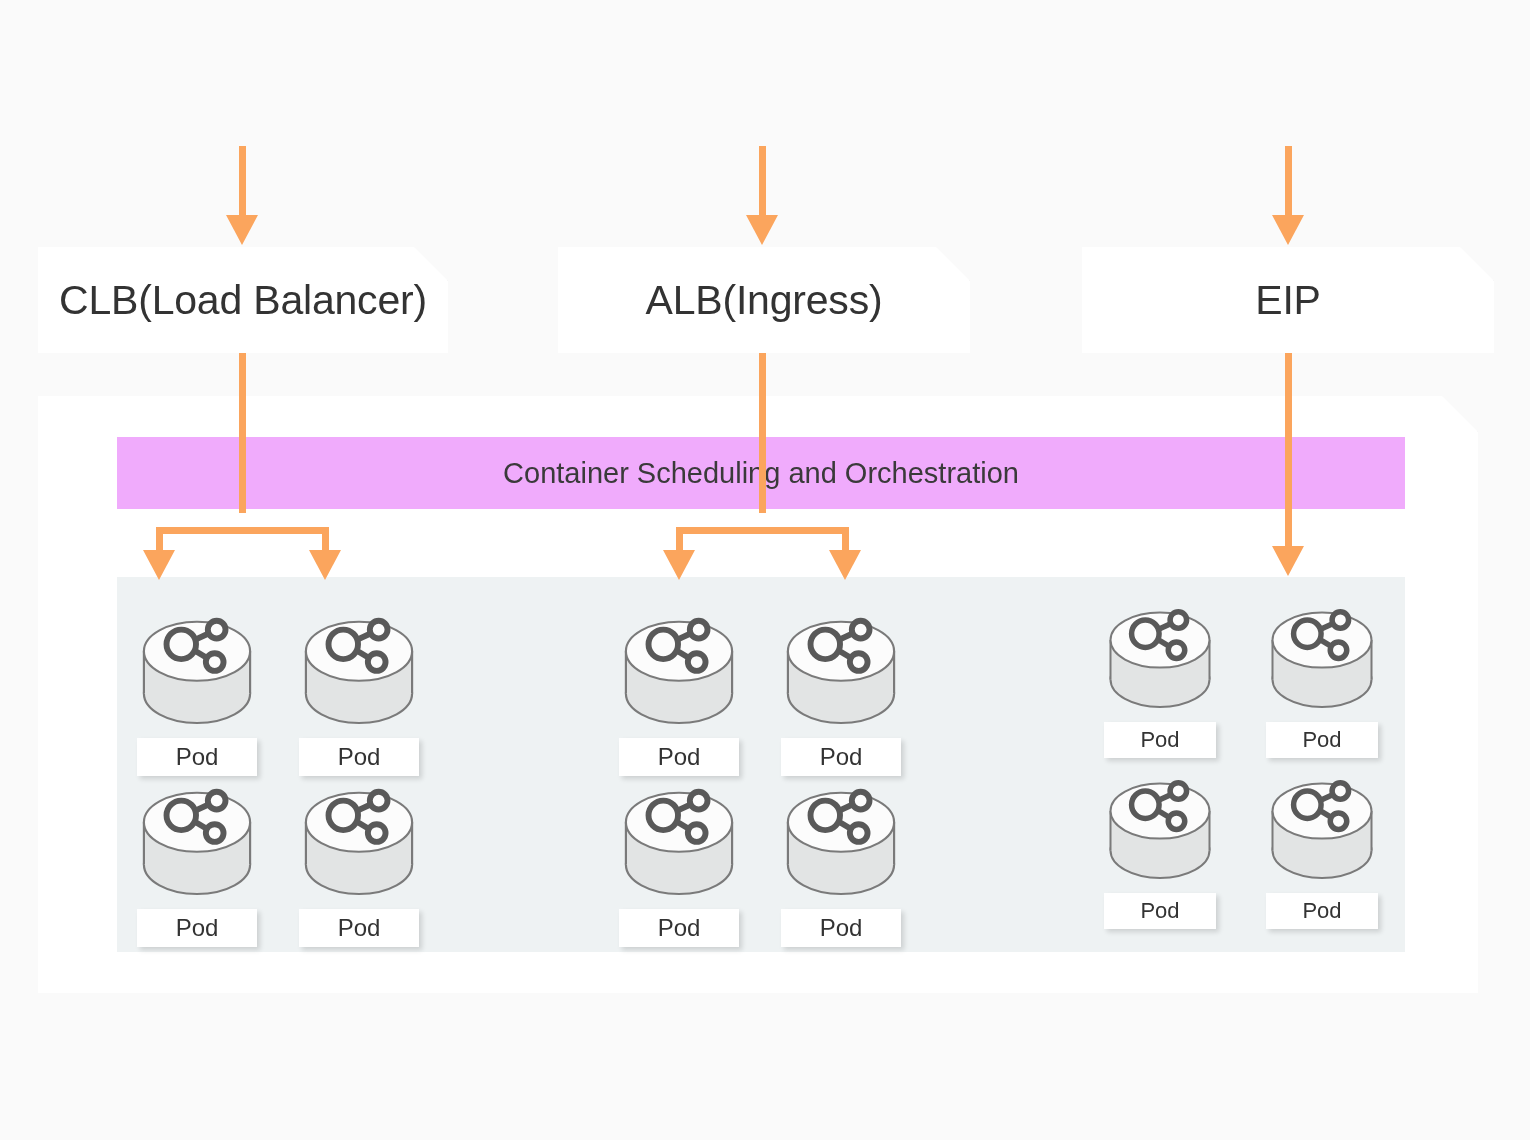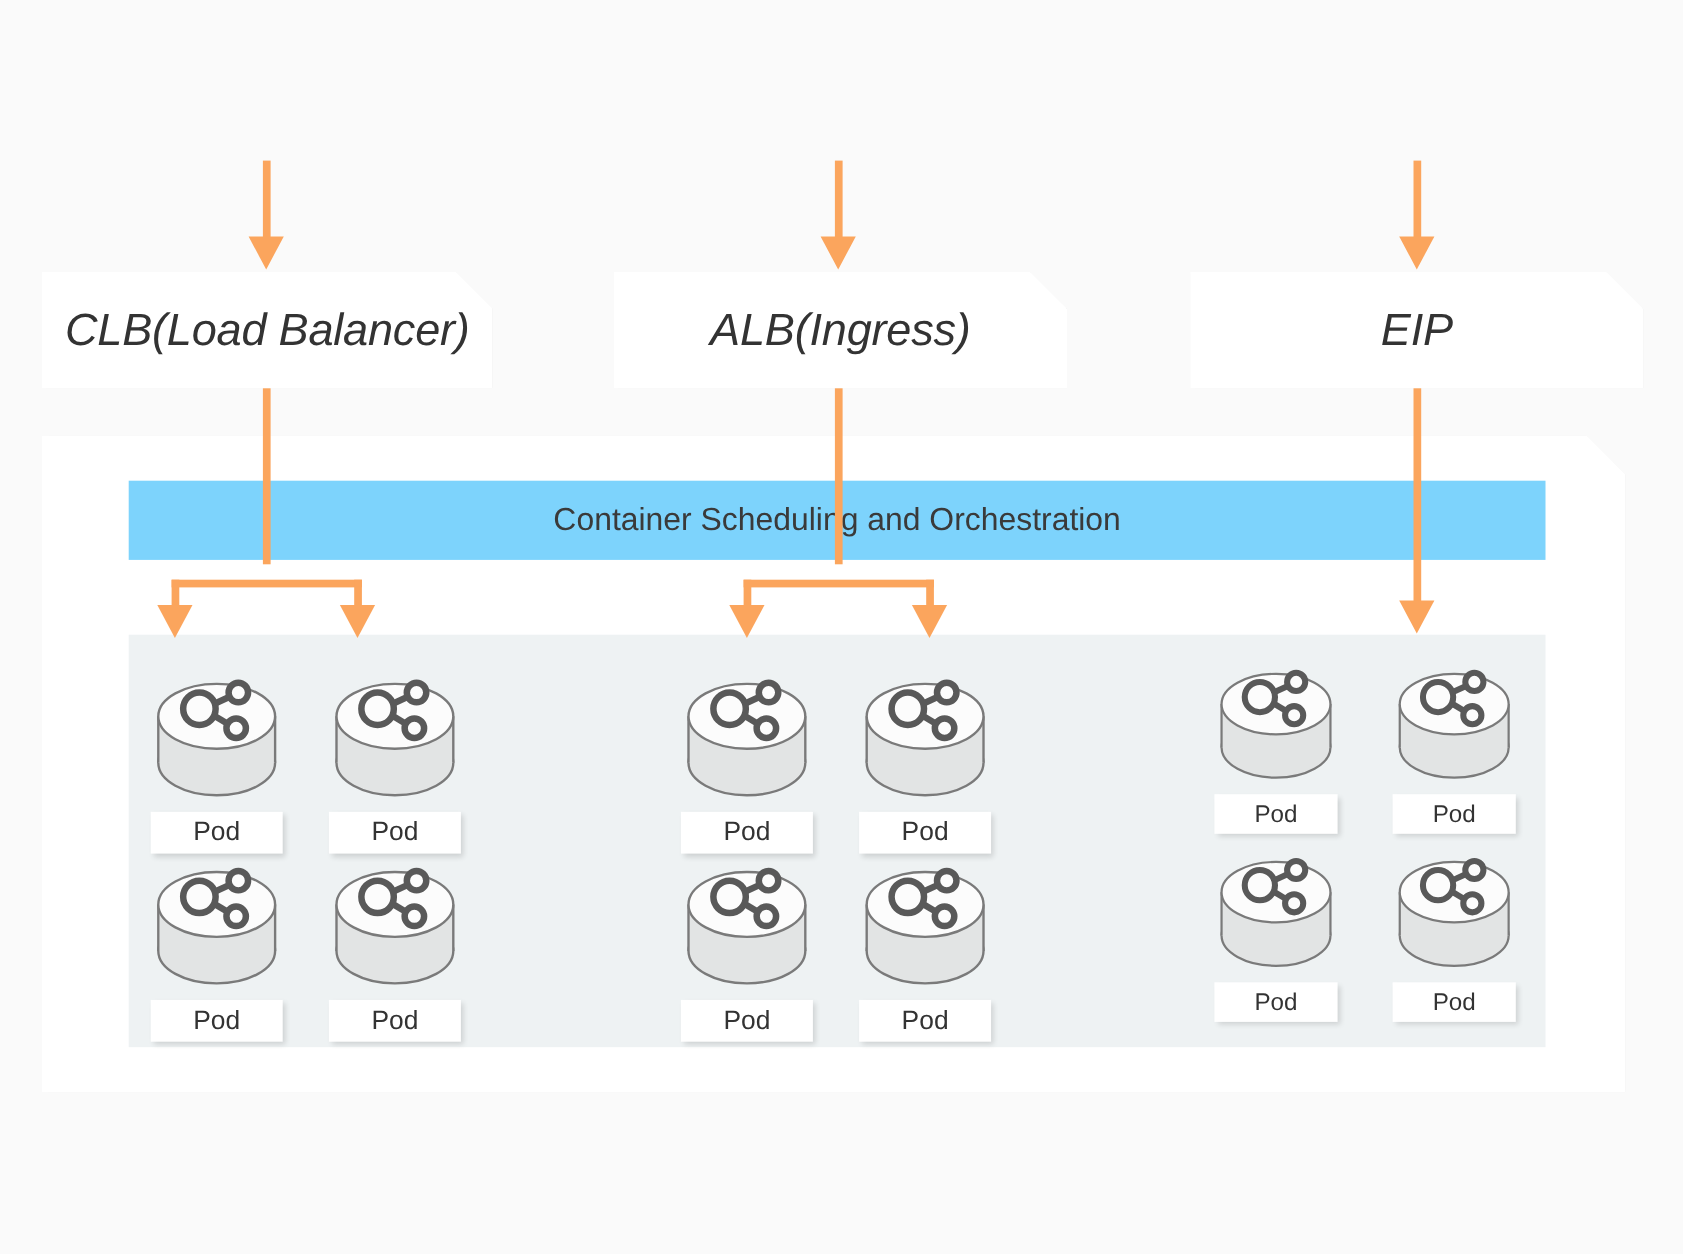--- a/index.html
+++ b/index.html
@@ -32,21 +32,20 @@
     clip-path: polygon(0 0, calc(100% - 34px) 0, 100% 34px, 100% 100%, 0 100%);
     display: flex;
     align-items: center;
     justify-content: center;
   }
   .note-box .note-label {
     font-size: 41px;
     color: #333333;
     letter-spacing: -0.2px;
     white-space: nowrap;
-    font-style: italic;
   }
 
   
   #outer-container {
     position: absolute;
     left: 38px;
     top: 396px;
     width: 1440px;
     height: 597px;
     background: #ffffff;
@@ -55,21 +54,21 @@
     clip-path: polygon(0 0, calc(100% - 36px) 0, 100% 36px, 100% 100%, 0 100%);
   }
 
   
   #sched-bar {
     position: absolute;
     left: 117px;
     top: 437px;
     width: 1288px;
     height: 72px;
-    background: #7dd3fc;
+    background: #f0abfc;
     display: flex;
     align-items: center;
     justify-content: center;
   }
   #sched-bar .sched-label {
     font-size: 29px;
     color: #3a3a3a;
     white-space: nowrap;
   }
 

